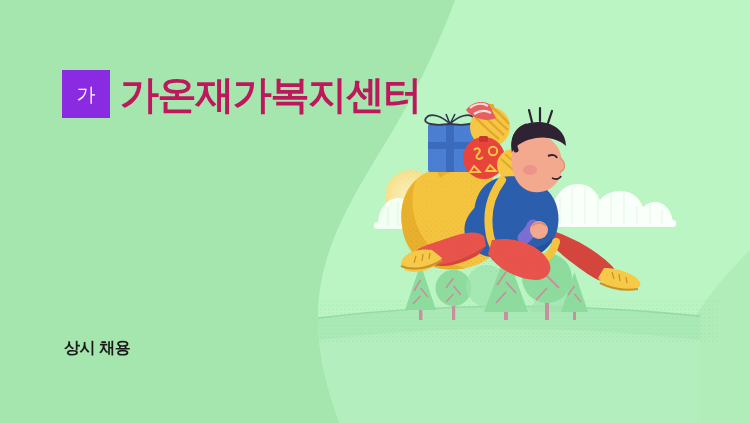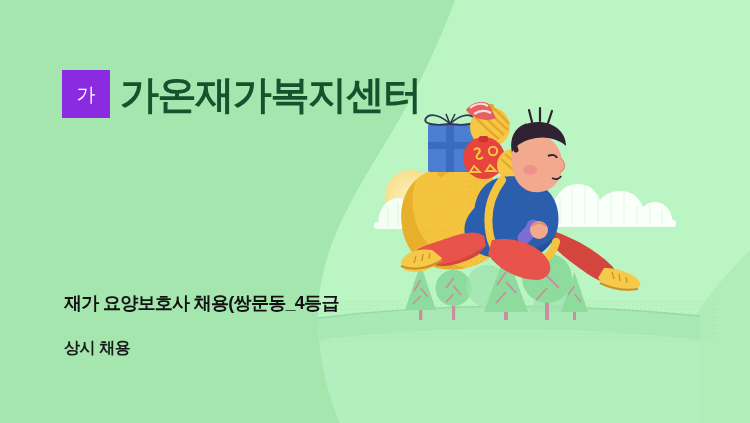--- a/index.html
+++ b/index.html
@@ -17,21 +17,21 @@
   #badge{
     position:absolute;left:62px;top:70px;width:48px;height:48px;
     background:#8a2be2;display:flex;align-items:center;justify-content:center;
     color:#ffffff;font-size:19px;font-weight:400;line-height:1;
   }
 
   
   #brand{
     position:absolute;left:120px;top:70px;height:50px;
     display:flex;align-items:center;
-    color:#14532d;font-size:39px;font-weight:700;letter-spacing:-1.4px;
+    color:#be185d;font-size:39px;font-weight:700;letter-spacing:-1.4px;
     white-space:nowrap;
   }
   #job-title{
     position:absolute;left:64px;top:291px;
     color:#111111;font-size:18px;font-weight:700;letter-spacing:-0.7px;
     white-space:nowrap;
   }
   #job-type{
     position:absolute;left:64px;top:338px;
     color:#1a1a1a;font-size:16px;font-weight:700;letter-spacing:-0.4px;
@@ -297,17 +297,16 @@
           <rect x="486" y="236" width="70" height="46" fill="url(#speckDark)" opacity="0.4"></rect>
         </g>
       </g>
     </g>
   </svg>
 
   <div id="badge">가</div>
 
   <div id="brand">가온재가복지센터</div>
 
-  <div id="job-title">재가 요양보호사 채용(쌍문동_4등급</div>
 
   <div id="job-type">상시 채용</div>
 
 </div>
 
 </body></html>

